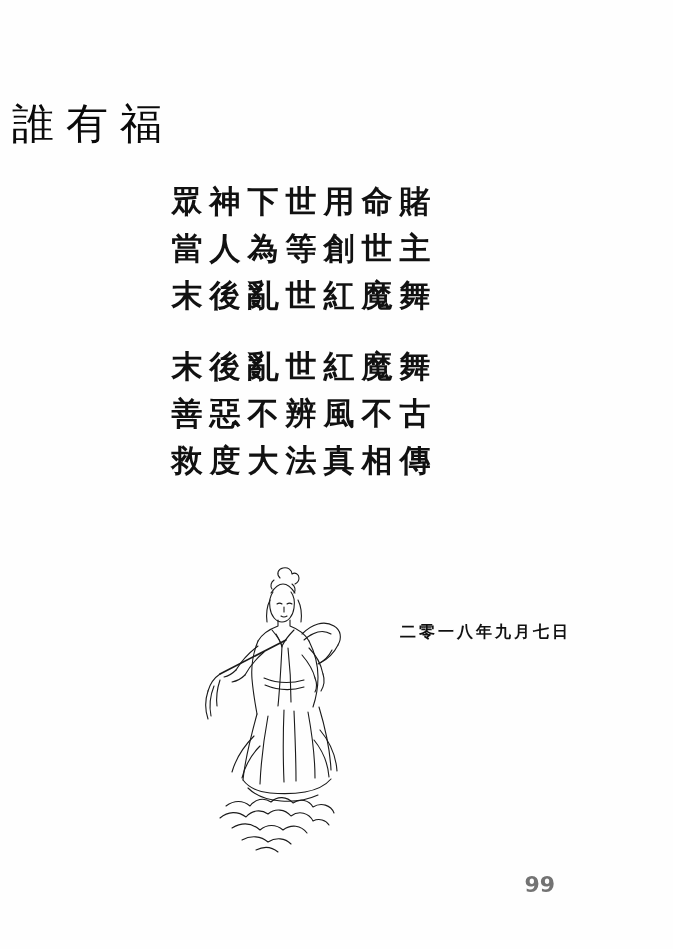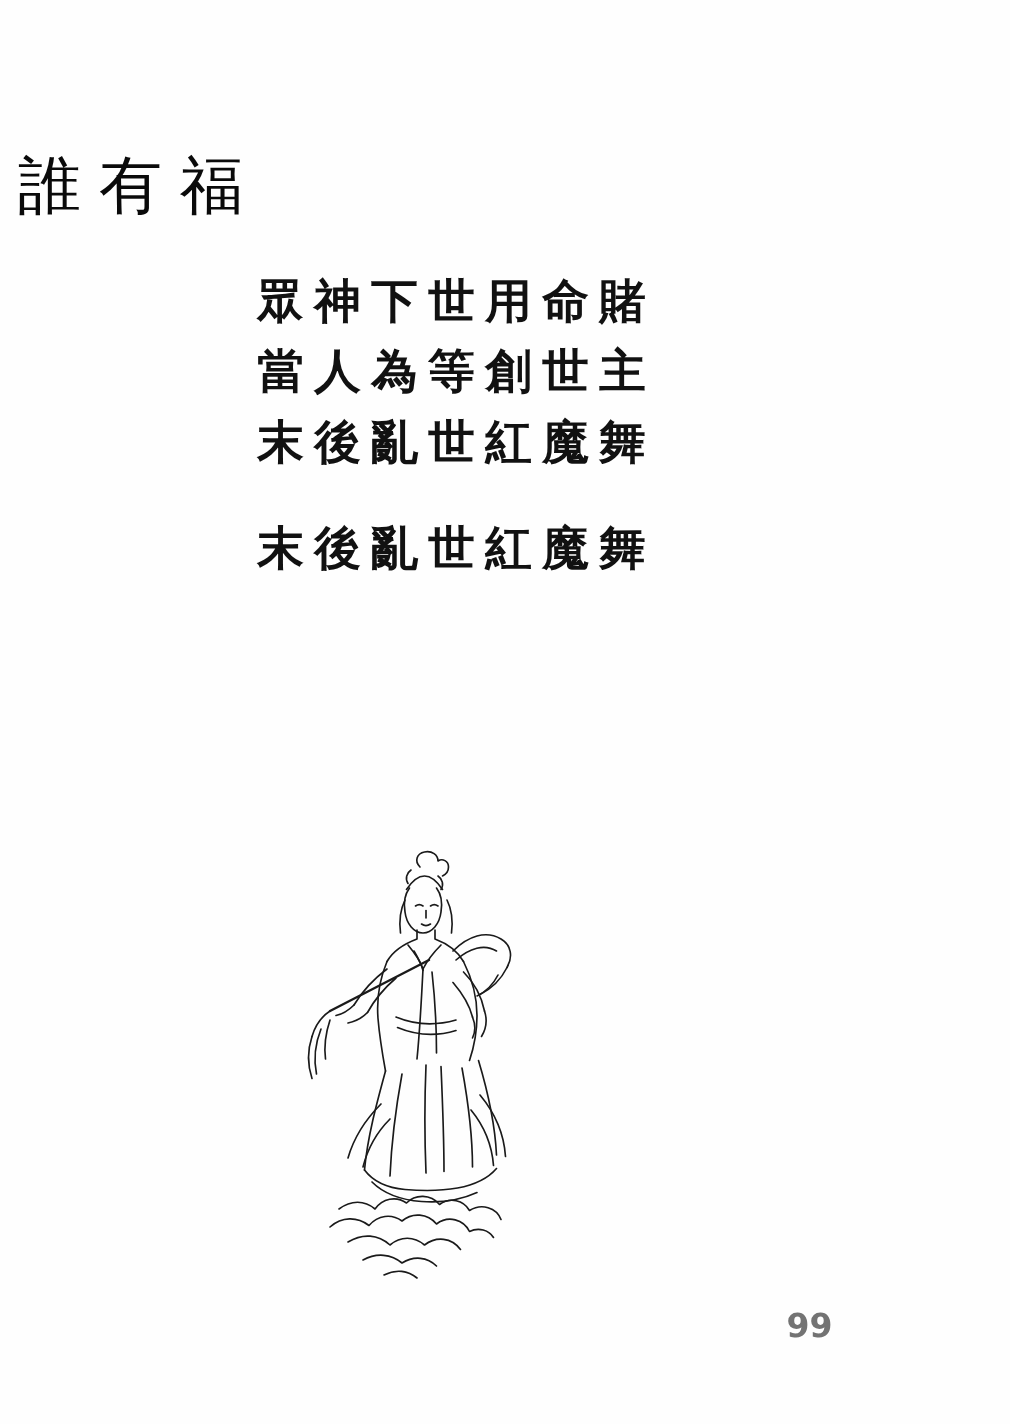--- a/index.html
+++ b/index.html
@@ -109,24 +109,27 @@
   <div class="poem-body">
 
     <div class="stanza">
       <div class="poem-line">眾神下世用命賭</div>
       <div class="poem-line">當人為等創世主</div>
       <div class="poem-line">末後亂世紅魔舞</div>
     </div>
 
     <div class="stanza">
       <div class="poem-line">末後亂世紅魔舞</div>
+      <div class="poem-line">善惡不辨風不古</div>
+      <div class="poem-line">救度大法真相傳</div>
     </div>
 
   </div>
 
+  <div class="poem-date">二零一八年九月七日</div>
 
   <div class="illustration">
     <svg viewBox="0 0 230 320" xmlns="http://www.w3.org/2000/svg" fill="none" stroke="#1a1a1a" stroke-width="1.1" stroke-linecap="round" stroke-linejoin="round">
 
       <path d="M112 18c-4-4-2-9 3-10 5-1 9 2 9 6 3-2 7 0 7 4 0 3-2 5-4 6"></path>
       <path d="M106 20c-3 2-4 6-2 9"></path>
       <path d="M124 24c3 2 4 6 2 9"></path>
 
       <path d="M105 32c-3 4-4 10-3 16 1 8 6 14 12 14s11-6 12-14c1-6 0-12-3-16"></path>
       <path d="M103 33c4-6 8-9 12-9s8 3 12 9"></path>

